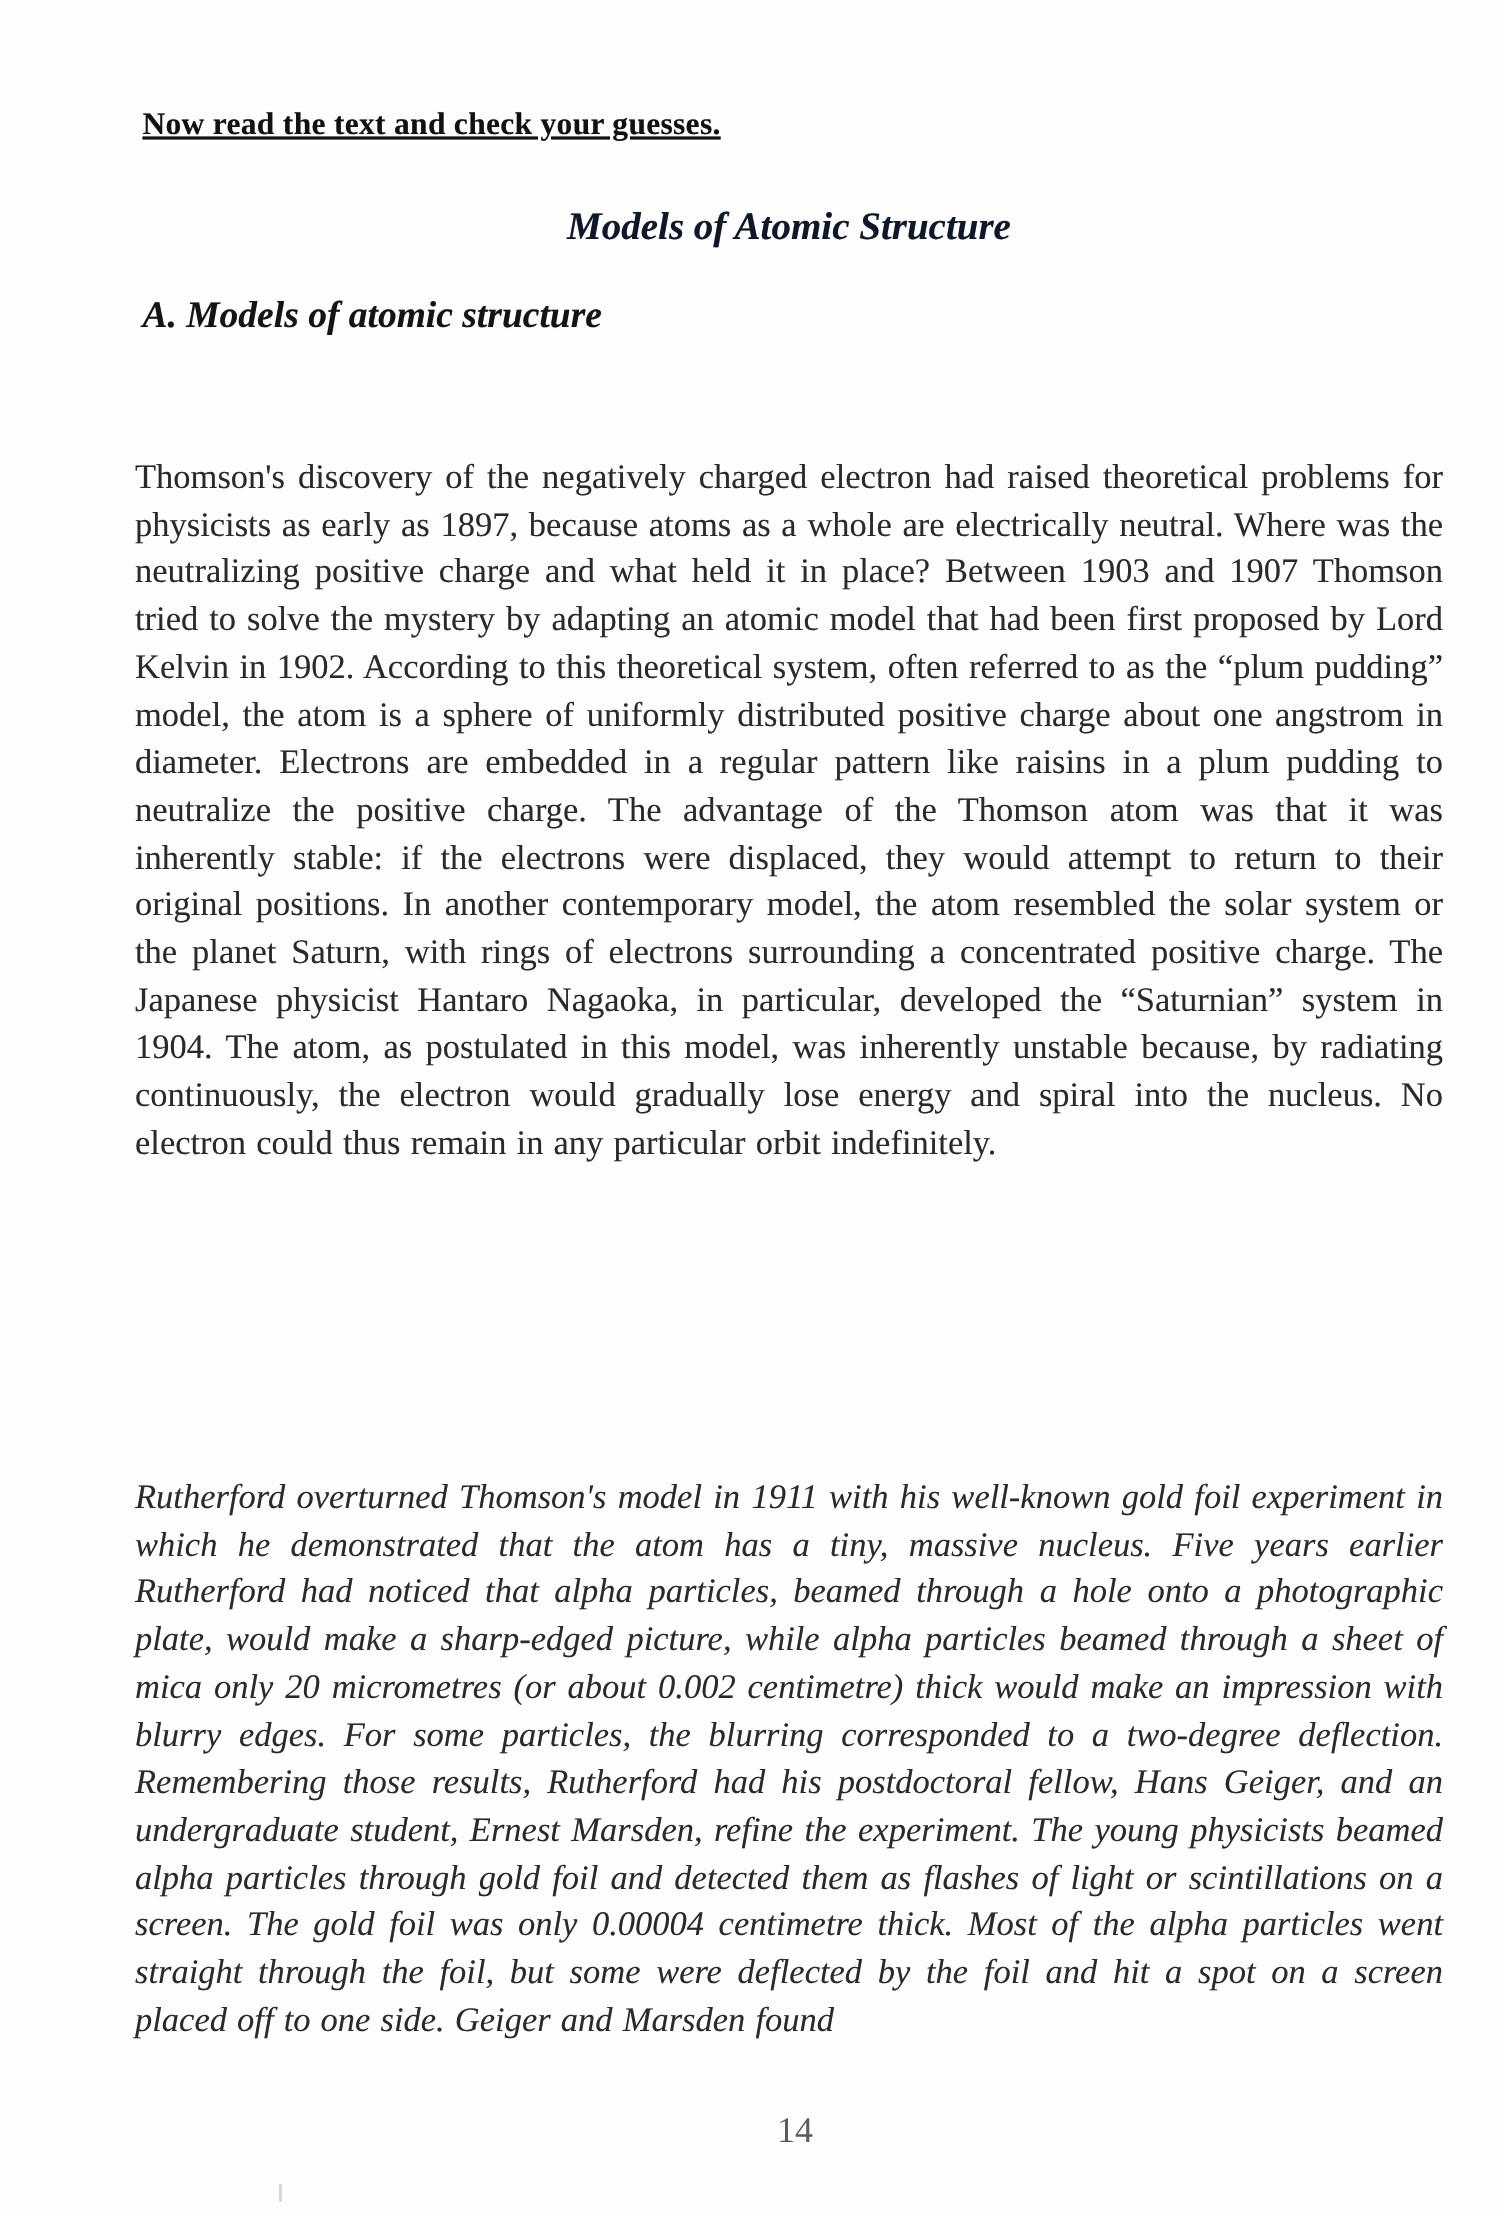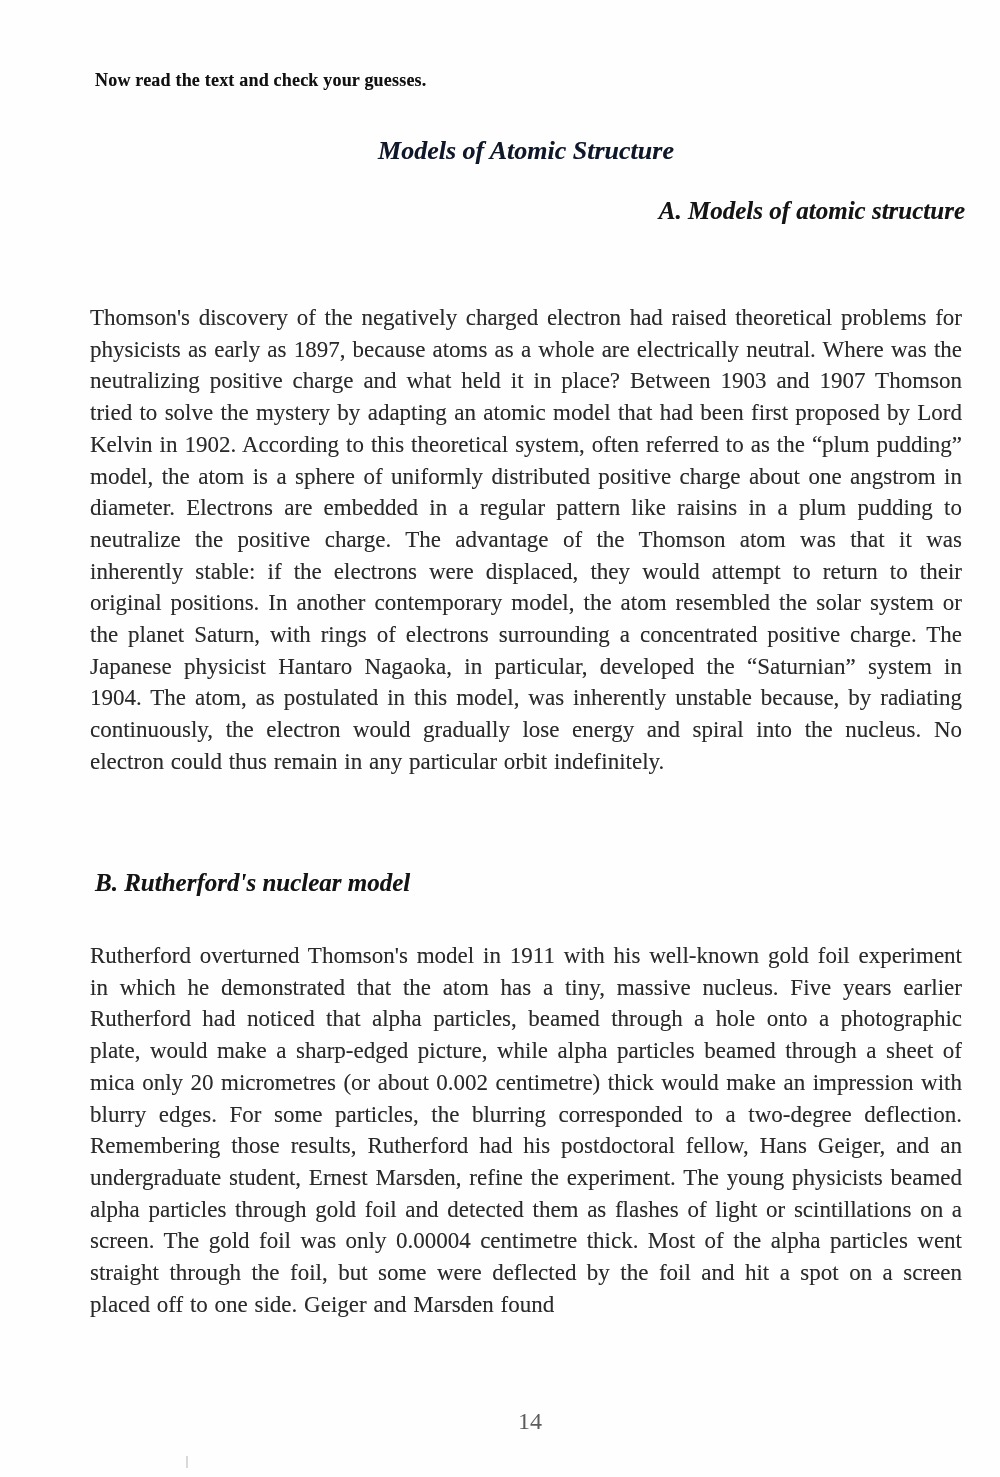--- a/index.html
+++ b/index.html
@@ -18,25 +18,26 @@
   .page {
     position: absolute;
     inset: 0;
     background: #fefefe;
   }
   .instruction {
     position: absolute;
     left: 95px;
     top: 70px;
     width: 870px;
-    font-size: 18px;
+    font-size: 21px;
     font-weight: bold;
     color: #111111;
     letter-spacing: 0.2px;
     text-shadow: 0 0 0.5px rgba(0,0,0,0.4);
+    text-decoration: underline;
   }
   .doc-title {
     position: absolute;
     left: 90px;
     top: 136px;
     width: 872px;
     text-align: center;
     font-size: 26px;
     font-weight: bold;
     font-style: italic;
@@ -46,35 +47,35 @@
   .section-heading {
     position: absolute;
     left: 95px;
     width: 870px;
     font-size: 25px;
     font-weight: bold;
     font-style: italic;
     color: #141414;
     text-shadow: 0 0 0.5px rgba(0,0,0,0.4);
   }
-  .heading-a { top: 197px; text-align: right; }
+  .heading-a { top: 197px; }
   .heading-b { top: 869px; }
   .body-para {
     position: absolute;
     left: 90px;
     width: 872px;
     font-size: 23px;
     line-height: 31.7px;
     text-align: justify;
     color: #2a2a2a;
     word-spacing: 1px;
     text-shadow: 0 0 0.4px rgba(0,0,0,0.3);
   }
   .para-a { top: 258px; margin-top: 44px; }
-  .para-b { top: 940px; }
+  .para-b { top: 982px; font-style: italic; }
   .page-number {
     position: absolute;
     left: 30px;
     top: 1408px;
     width: 1000px;
     text-align: center;
     font-size: 24px;
     color: #5c5c5c;
   }
   .scan-artifact {
@@ -92,21 +93,20 @@
 <div class="page">
 
   <div class="instruction">Now read the text and check your guesses.</div>
 
   <div class="doc-title">Models of Atomic Structure</div>
 
   <div class="section-heading heading-a">A. Models of atomic structure</div>
 
   <div class="body-para para-a">Thomson's discovery of the negatively charged electron had raised theoretical problems for physicists as early as 1897, because atoms as a whole are electrically neutral. Where was the neutralizing positive charge and what held it in place? Between 1903 and 1907 Thomson tried to solve the mystery by adapting an atomic model that had been first proposed by Lord Kelvin in 1902. According to this theoretical system, often referred to as the “plum pudding” model, the atom is a sphere of uniformly distributed positive charge about one angstrom in diameter. Electrons are embedded in a regular pattern like raisins in a plum pudding to neutralize the positive charge. The advantage of the Thomson atom was that it was inherently stable: if the electrons were displaced, they would attempt to return to their original positions. In another contemporary model, the atom resembled the solar system or the planet Saturn, with rings of electrons surrounding a concentrated positive charge. The Japanese physicist Hantaro Nagaoka, in particular, developed the “Saturnian” system in 1904. The atom, as postulated in this model, was inherently unstable because, by radiating continuously, the electron would gradually lose energy and spiral into the nucleus. No electron could thus remain in any particular orbit indefinitely.</div>
 
-  <div class="section-heading heading-b">B. Rutherford's nuclear model</div>
 
   <div class="body-para para-b">Rutherford overturned Thomson's model in 1911 with his well-known gold foil experiment in which he demonstrated that the atom has a tiny, massive nucleus. Five years earlier Rutherford had noticed that alpha particles, beamed through a hole onto a photographic plate, would make a sharp-edged picture, while alpha particles beamed through a sheet of mica only 20 micrometres (or about 0.002 centimetre) thick would make an impression with blurry edges. For some particles, the blurring corresponded to a two-degree deflection. Remembering those results, Rutherford had his postdoctoral fellow, Hans Geiger, and an undergraduate student, Ernest Marsden, refine the experiment. The young physicists beamed alpha particles through gold foil and detected them as flashes of light or scintillations on a screen. The gold foil was only 0.00004 centimetre thick. Most of the alpha particles went straight through the foil, but some were deflected by the foil and hit a spot on a screen placed off to one side. Geiger and Marsden found</div>
 
   <div class="page-number">14</div>
 
   <div class="scan-artifact"></div>
 
 </div>
 
 </body></html>

